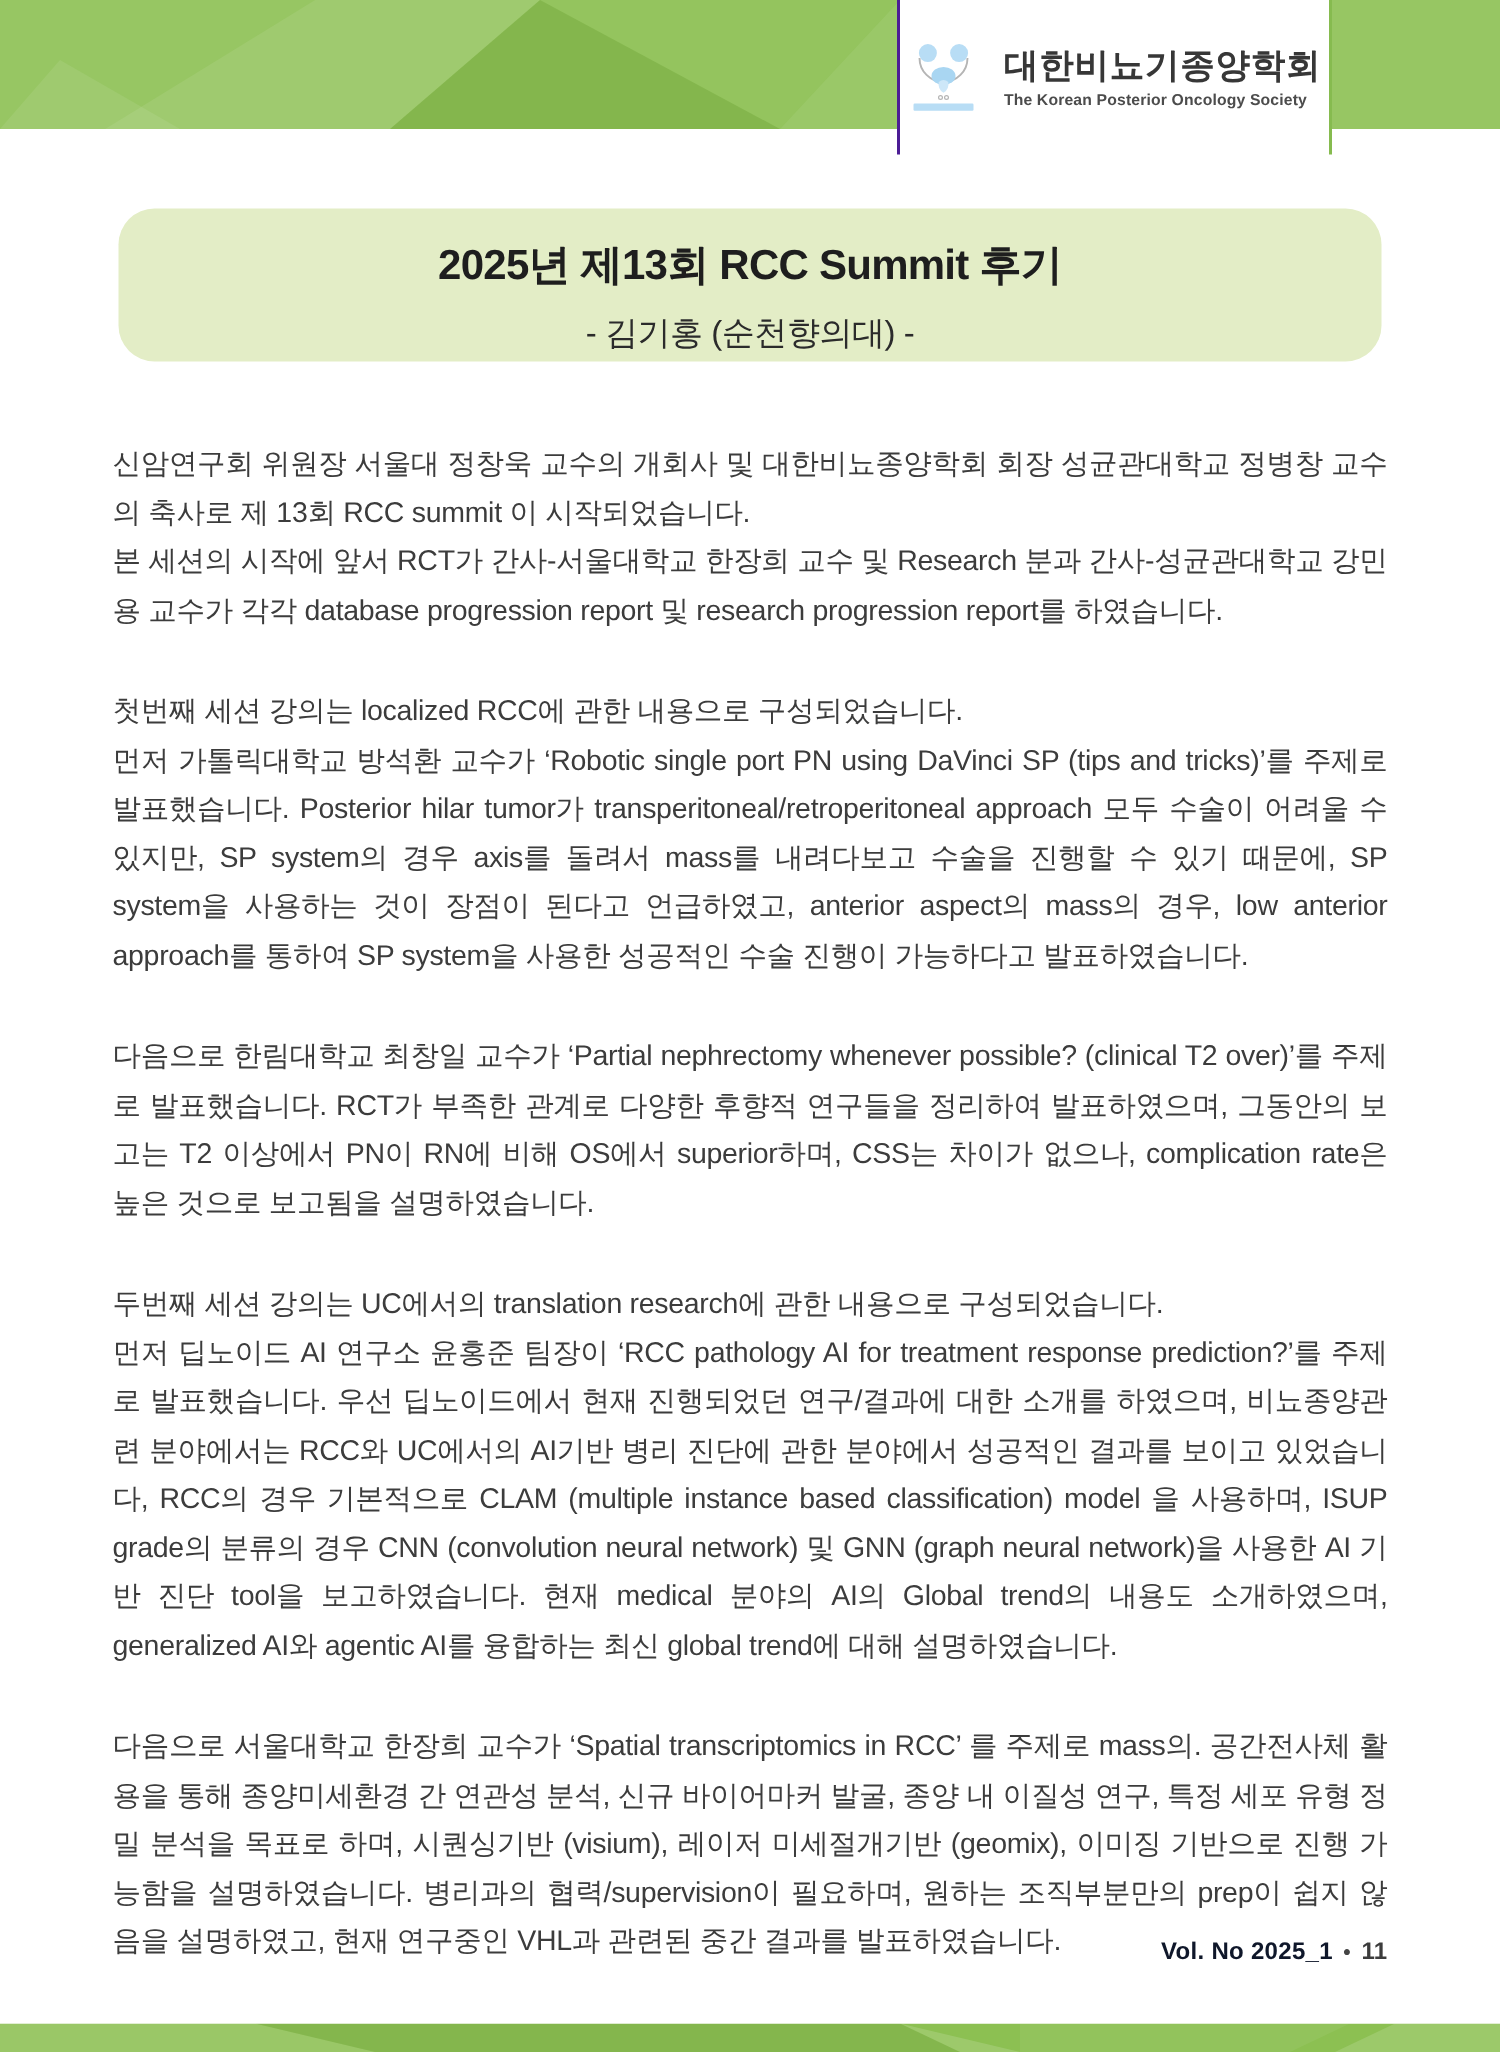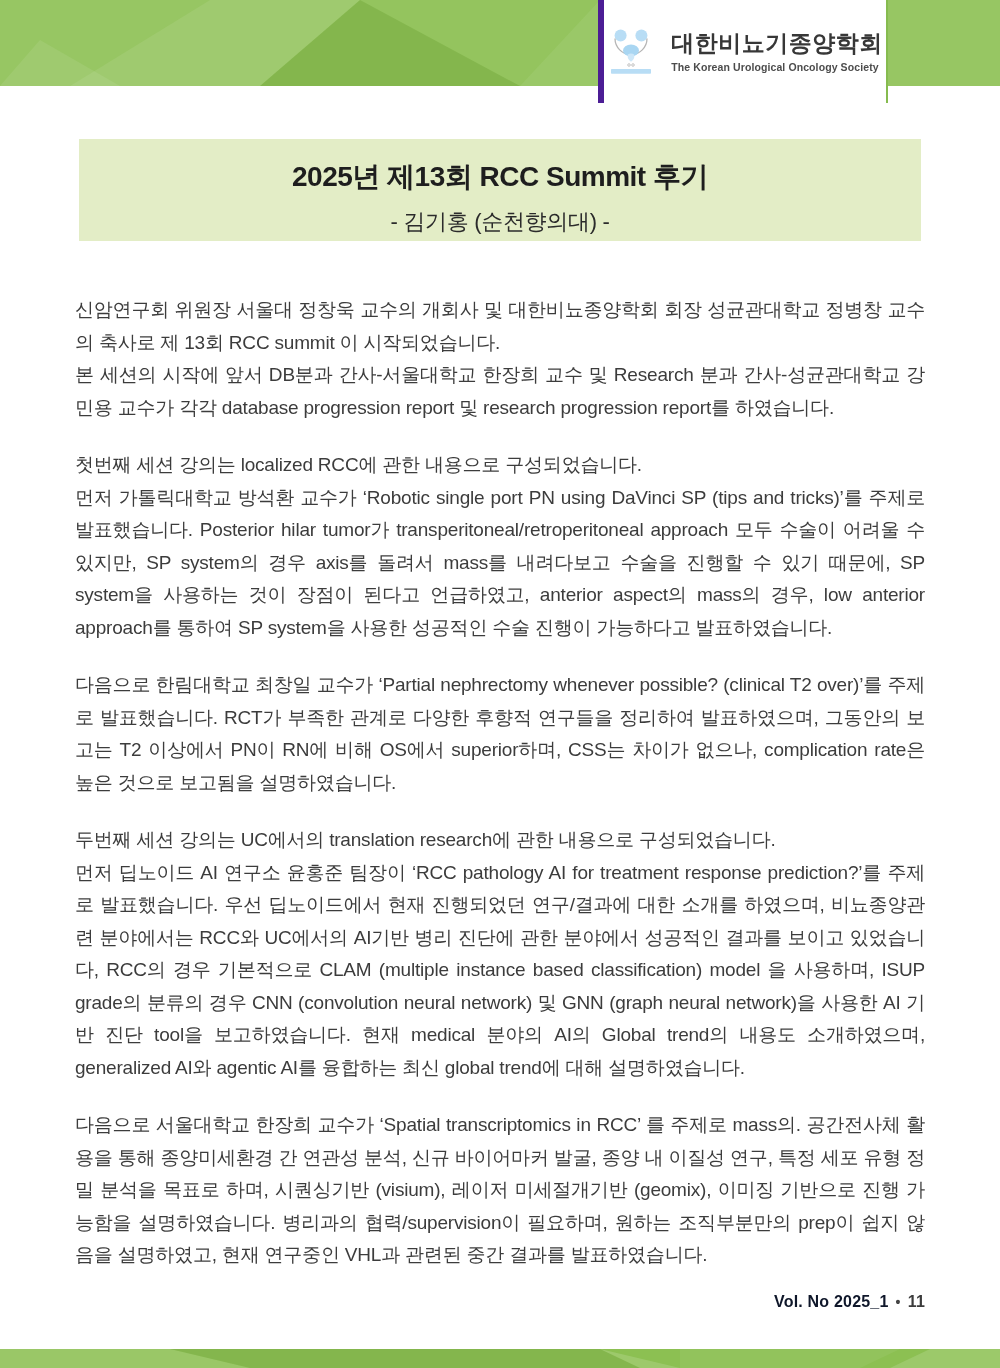--- a/index.html
+++ b/index.html
@@ -12,56 +12,56 @@
   }
   
   .banner {
     position:absolute; top:0; left:0; width:1000px; height:86px;
   }
   .banner svg { display:block; width:1000px; height:86px; }
   
   .logo-tab {
     position:absolute; top:0; left:598px; width:290px; height:103px;
     background:#ffffff;
-    border-left:6px solid #4c1d95;
+    border-left:2px solid #4c1d95;
     border-right:2px solid #86bb4f;
     display:flex; align-items:center; justify-content:center;
     gap:16px;
   }
   .logo-icon { width:48px; height:62px; flex:0 0 auto; margin-top:2px; }
   .logo-text { display:flex; flex-direction:column; }
   .logo-ko {
     font-size:23px; font-weight:bold; color:#373737; letter-spacing:0.5px;
     line-height:1.15;
   }
   .logo-en {
     font-size:10.5px; font-weight:bold; color:#4c4c4c; margin-top:5px;
     letter-spacing:0.1px;
   }
   
   .title-box {
     position:absolute; left:79px; top:139px; width:842px; height:102px;
-    background:#e3edc6; text-align:center;
+    background:#e3edc6; text-align:center;border-radius:24px;
   }
   .title-box h1 {
     margin-top:19px;
     font-size:28px; font-weight:bold; color:#1e1e1e; letter-spacing:-0.5px;
   }
   .title-box .subtitle {
     margin-top:11px;
     font-size:22px; color:#2b2b2b; letter-spacing:-0.3px;
   }
   
   .article {
     position:absolute; left:75px; top:294px; width:850px;
     font-size:19px; line-height:32.5px; color:#3c3c3c;
     text-align:justify; letter-spacing:-0.2px;
   }
   .article .group { margin:0; }
-  .article .group + .group { margin-top:25px; }
+  .article .group + .group { margin-top:35px; }
   .article p { margin:0; }
   
   .page-footer {
     position:absolute; top:1293px; right:75px;
     font-size:16px; font-weight:bold; letter-spacing:0.2px;
     white-space:nowrap;
   }
   .page-footer .vol { color:#0f172a; }
   .page-footer .sep { color:#444444; margin:0 7px; font-size:14px; }
   .page-footer .pagenum { color:#3c3c3c; }
@@ -94,33 +94,33 @@
     <circle cx="43" cy="10" r="7.5" fill="#b8ddf5"></circle>
     <path d="M10,14 A20,20 0 1 0 50,14" fill="none" stroke="#b5b5b5" stroke-width="1.6"></path>
     <ellipse cx="30" cy="29" rx="10" ry="7.5" fill="#a9d6f2"></ellipse>
     <path d="M26,34 q4,-3 8,0 q1,6 -4,9 q-5,-3 -4,-9 z" fill="#cde7f8"></path>
     <circle cx="27.5" cy="47" r="1.6" fill="none" stroke="#b5b5b5" stroke-width="1"></circle>
     <circle cx="32.5" cy="47" r="1.6" fill="none" stroke="#b5b5b5" stroke-width="1"></circle>
     <rect x="5" y="52" width="50" height="6" rx="1" fill="#b8ddf5"></rect>
   </svg>
   <div class="logo-text">
     <span class="logo-ko">대한비뇨기종양학회</span>
-    <span class="logo-en">The Korean Urological Oncology Society</span>
+    <span class="logo-en">The Korean Posterior Oncology Society</span>
   </div>
 </div>
 
 <div class="title-box">
   <h1>2025년 제13회 RCC Summit 후기</h1>
   <div class="subtitle">- 김기홍 (순천향의대)  -</div>
 </div>
 
 <div class="article">
   <div class="group">
     <p>신암연구회 위원장 서울대 정창욱 교수의 개회사 및 대한비뇨종양학회 회장 성균관대학교 정병창 교수의 축사로 제 13회 RCC summit 이 시작되었습니다.</p>
-    <p>본 세션의 시작에 앞서 DB분과 간사-서울대학교 한장희 교수 및 Research 분과 간사-성균관대학교 강민용 교수가 각각 database progression report 및 research progression report를 하였습니다.</p>
+    <p>본 세션의 시작에 앞서 RCT가 간사-서울대학교 한장희 교수 및 Research 분과 간사-성균관대학교 강민용 교수가 각각 database progression report 및 research progression report를 하였습니다.</p>
   </div>
   <div class="group">
     <p>첫번째 세션 강의는 localized RCC에 관한 내용으로 구성되었습니다.</p>
     <p>먼저 가톨릭대학교 방석환 교수가 ‘Robotic single port PN using DaVinci SP (tips and tricks)’를 주제로 발표했습니다. Posterior hilar tumor가 transperitoneal/retroperitoneal approach 모두 수술이 어려울 수 있지만, SP system의 경우 axis를 돌려서 mass를 내려다보고 수술을 진행할 수 있기 때문에, SP system을 사용하는 것이 장점이 된다고 언급하였고, anterior aspect의 mass의 경우, low anterior approach를 통하여 SP system을 사용한 성공적인 수술 진행이 가능하다고 발표하였습니다.</p>
   </div>
   <div class="group">
     <p>다음으로 한림대학교 최창일 교수가 ‘Partial nephrectomy whenever possible? (clinical T2 over)’를 주제로 발표했습니다. RCT가 부족한 관계로 다양한 후향적 연구들을 정리하여 발표하였으며, 그동안의 보고는 T2 이상에서 PN이 RN에 비해 OS에서 superior하며, CSS는 차이가 없으나, complication rate은 높은 것으로 보고됨을 설명하였습니다.</p>
   </div>
   <div class="group">
     <p>두번째 세션 강의는 UC에서의 translation research에 관한 내용으로 구성되었습니다.</p>

